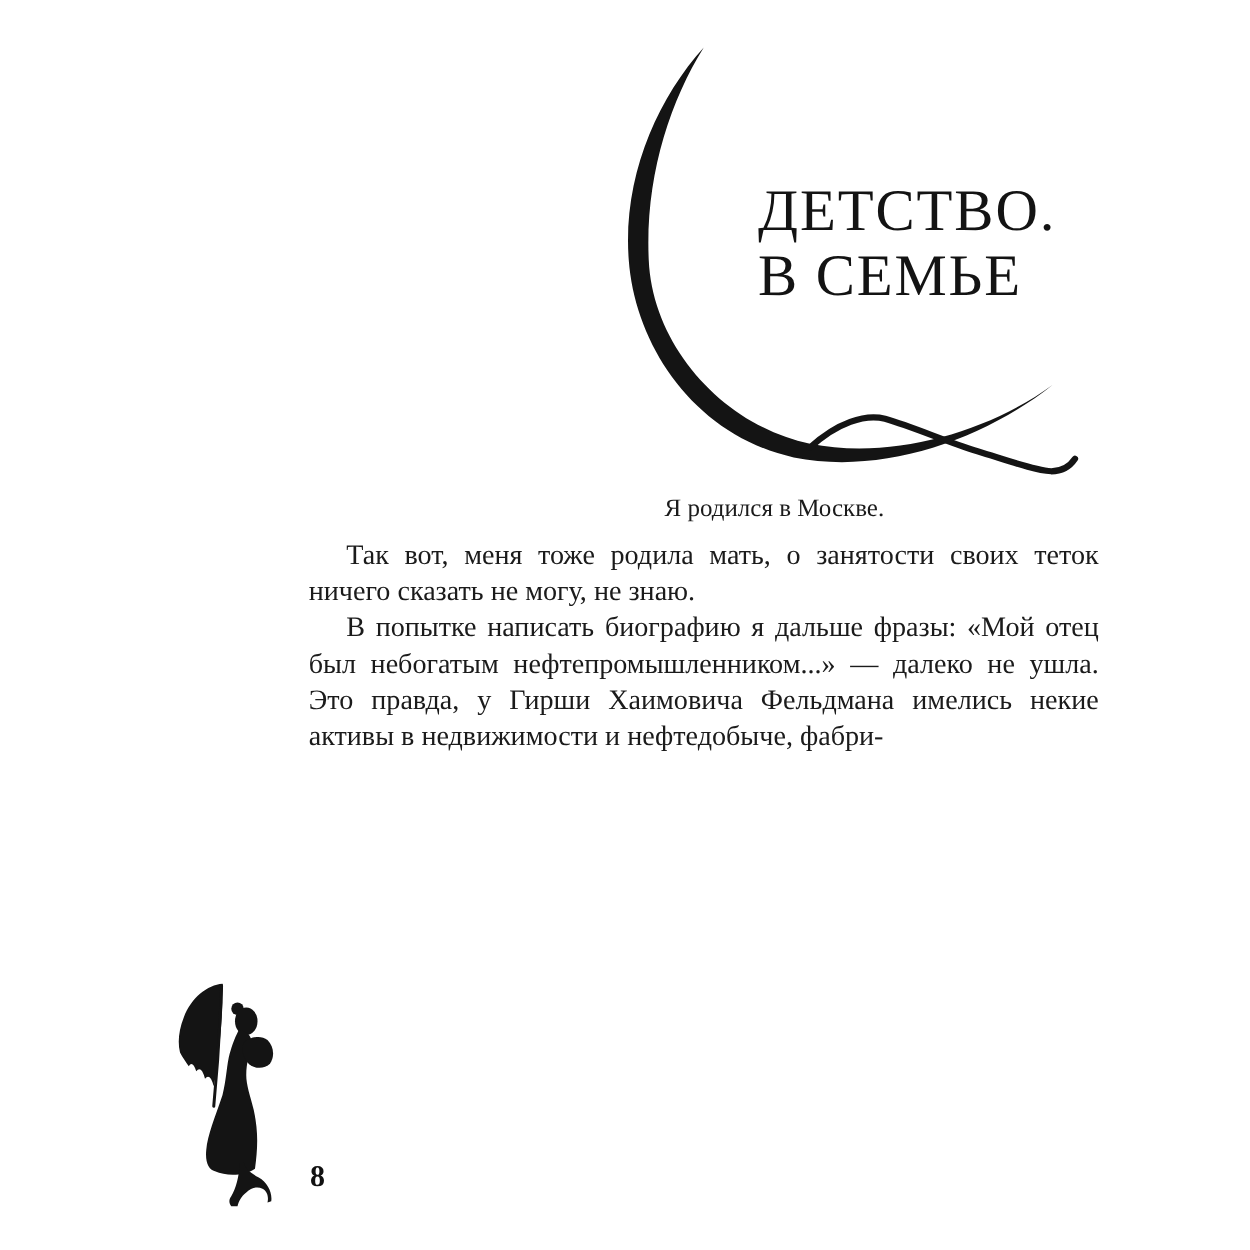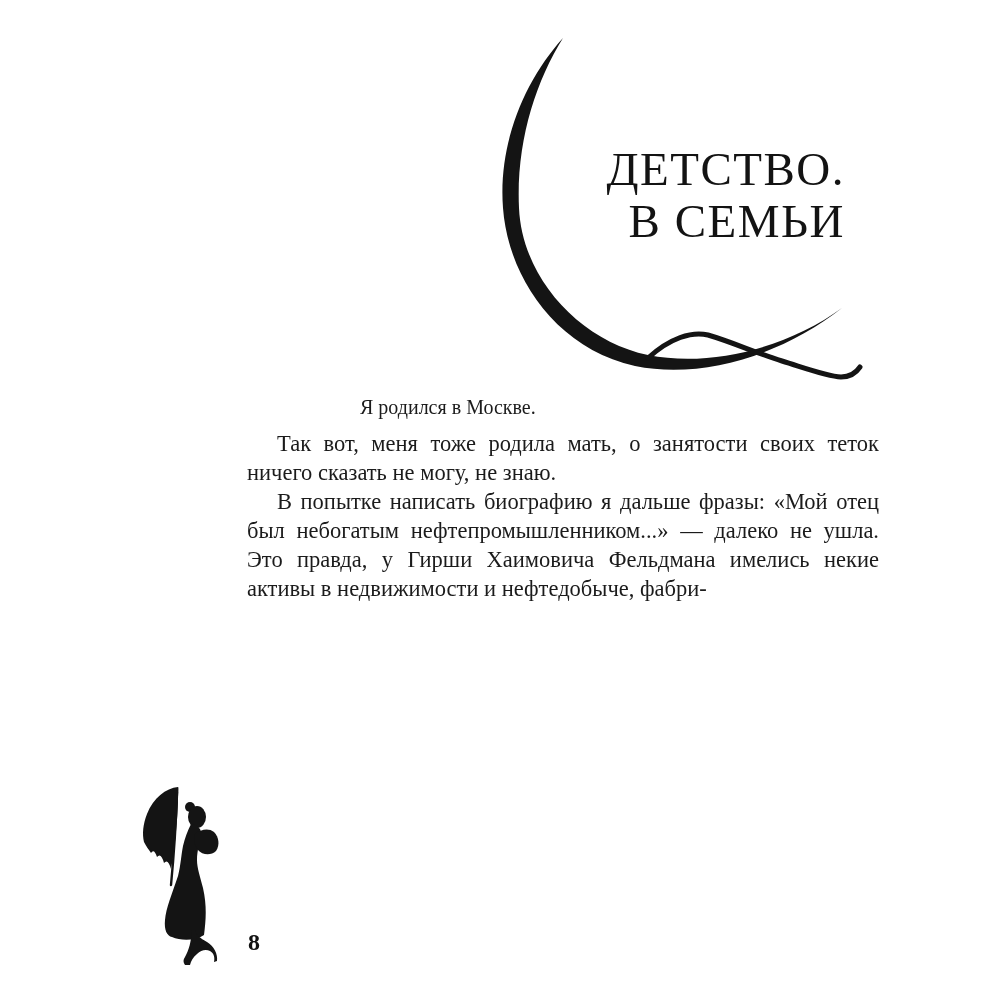--- a/index.html
+++ b/index.html
@@ -16,21 +16,20 @@
     position: absolute;
     left: 470px;
     top: 26px;
     width: 410px;
     height: 362px;
   }
   .chapter-title {
     position: absolute;
     top: 112px;
     right: 155px;
-    text-align: right;
     font-size: 47px;
     line-height: 52px;
     letter-spacing: 1.5px;
     font-weight: 400;
     color: #131313;
     white-space: nowrap;
   }
   .chapter-body {
     position: absolute;
     left: 247px;
@@ -47,21 +46,21 @@
     font-size: 40px;
     line-height: 0;
     position: relative;
     top: 1px;
     letter-spacing: 1px;
   }
   .verse {
     margin: 8px 0 8px 113px;
     font-size: 20px;
     line-height: 27px;
-    text-align: left;
+    text-align: center;
   }
   .silhouette-svg {
     position: absolute;
     left: 141px;
     top: 784px;
     width: 96px;
     height: 182px;
   }
   .page-number {
     position: absolute;
@@ -87,21 +86,21 @@
              C46,117 65,57 93,12 Z" fill="#141414"></path>
     <path d="M178,332
              C200,312 222,305 238,309
              C262,316 286,327 312,335
              C338,343 357,350 371,351
              C380,351 386,347 390,341" fill="none" stroke="#141414" stroke-width="5" stroke-linecap="round"></path>
   </svg>
 
   <h1 class="chapter-title">
     <div>ДЕТСТВО.</div>
-    <div>В СЕМЬИ</div>
+    <div>В СЕМЬЕ</div>
   </h1>
 
   <div class="chapter-body">
 
     <div class="verse">
       <div>Я родился в Москве.</div>
     </div>
 
 
 

